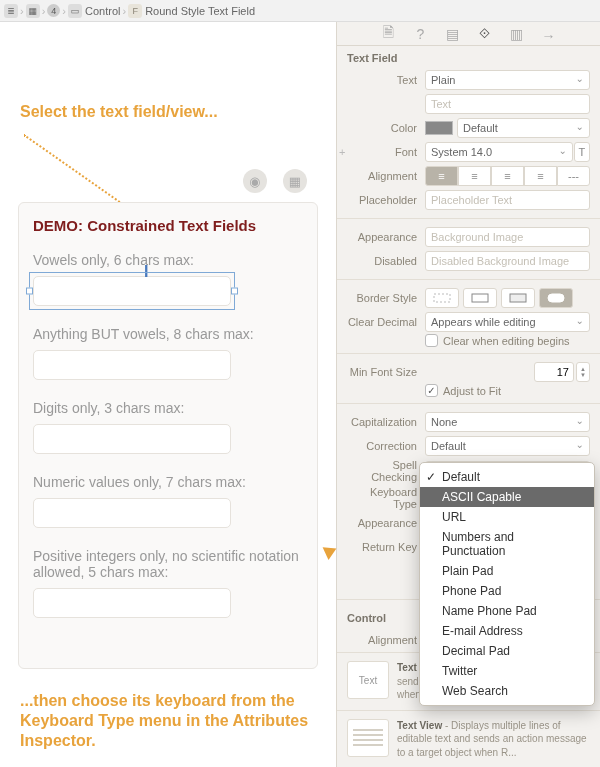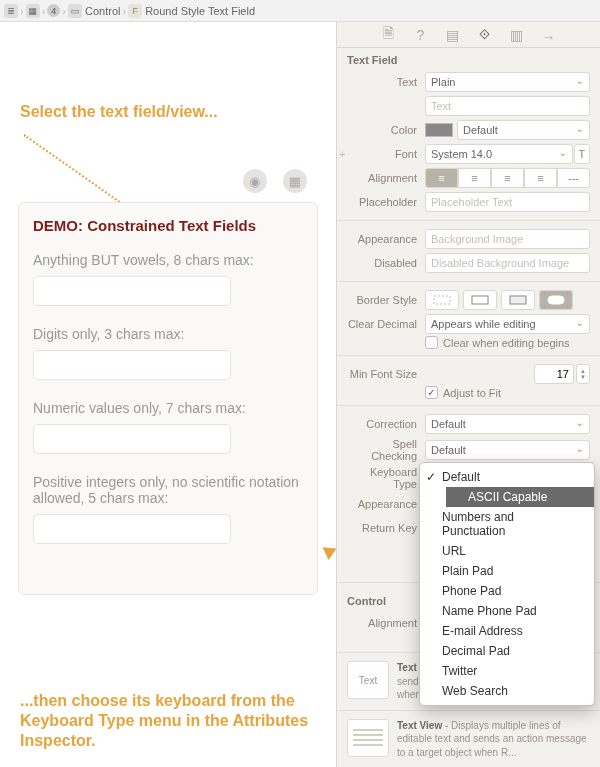--- a/index.html
+++ b/index.html
@@ -64,21 +64,21 @@
   .bseg { width: 34px; height: 20px; border: 1px solid #dcd7ce; border-radius: 3px; background: #fff; display: flex; align-items: center; justify-content: center; }
   .bseg.active { background: #b8b3a8; }
   .bseg svg { width: 20px; height: 10px; }
 
   .sep { height: 1px; background: #e3ded5; margin: 6px 0; }
   .numfield { width: 40px; height: 20px; font-size: 11px; border: 1px solid #dcd7ce; background: #fff; border-radius: 3px; text-align: right; padding: 0 4px; }
 
   .dropdown-menu { position: absolute; left: 419px; top: 462px; width: 176px; background: #fff; border: 1px solid #c8c2b7; border-radius: 5px; box-shadow: 0 6px 18px rgba(0,0,0,.25); padding: 4px 0; z-index: 50; }
   .dd-item { padding: 3px 22px; font-size: 12px; color: #333; position: relative; }
   .dd-item.checked::before { content: "✓"; position: absolute; left: 6px; }
-  .dd-item.selected { background: #6a6a6a; color: #fff; margin-left: 26px; }
+  .dd-item.selected { background: #6a6a6a; color: #fff; }
 
   .lib-item { display: flex; gap: 8px; padding: 8px 10px; border-top: 1px solid #e3ded5; }
   .lib-icon { width: 42px; height: 38px; border: 1px solid #e0dbd1; border-radius: 3px; background: #fff; display: flex; align-items: center; justify-content: center; font-size: 10px; color: #999; }
   .lib-icon.lines { flex-direction: column; gap: 3px; padding: 5px; }
   .lib-icon.lines span { height: 2px; background: #d5d0c5; width: 100%; }
   .lib-text { flex: 1; font-size: 10px; color: #9a9488; line-height: 1.35; }
   .lib-text b { color: #6e6a60; font-weight: 600; }
 </style>
 </head>
 <body>
@@ -117,20 +117,30 @@
     <div class="arrowhead" style="left:325px; top:522px; border-width:7px 0 7px 12px; border-color:transparent transparent transparent #e8a33c; transform:rotate(-25deg);"></div>
 
     <div class="device-canvas">
       <div class="device-header">
         <span class="hdr-icon">◉</span>
         <span class="hdr-icon">▦</span>
       </div>
 
       <div class="demo-title">DEMO: Constrained Text Fields</div>
 
+      <div class="field-block">
+        <div class="field-label">Vowels only, 6 chars max:</div>
+        <div class="simfield selected">
+          <span class="cursor-i">I</span>
+          <div class="sel-handles">
+            <span class="handle l"></span>
+            <span class="handle r"></span>
+          </div>
+        </div>
+      </div>
 
       <div class="field-block">
         <div class="field-label">Anything BUT vowels, 8 chars max:</div>
         <div class="simfield"></div>
       </div>
       <div class="field-block">
         <div class="field-label">Digits only, 3 chars max:</div>
         <div class="simfield"></div>
       </div>
       <div class="field-block">
@@ -260,20 +270,26 @@
         <span style="width:14px;height:20px;border:1px solid #dcd7ce;border-radius:3px;background:#fff;display:flex;flex-direction:column;align-items:center;justify-content:center;font-size:6px;color:#888">▲<br>▼</span>
         </div>
       </div>
     <div class="check-row">
         <span class="checkbox">✓</span>
       <span>Adjust to Fit</span>
       </div>
 
     <div class="sep"></div>
     <div class="prop-row">
+        <span class="prop-label">Capitalization</span>
+      <div class="prop-control">
+          <div class="ctl-dd">None</div>
+        </div>
+      </div>
+    <div class="prop-row">
         <span class="prop-label">Correction</span>
       <div class="prop-control">
           <div class="ctl-dd">Default</div>
         </div>
       </div>
     <div class="prop-row">
         <span class="prop-label">Spell Checking</span>
       <div class="prop-control">
           <div class="ctl-dd">Default</div>
         </div>
@@ -321,22 +337,22 @@
           </div>
         <div class="lib-text"><b>Text View</b><span> - Displays multiple lines of editable text and sends an action message to a target object when R...</span></div>
       </div>
     </div>
   </div>
 </div>
 
 <div class="dropdown-menu" id="kbmenu">
     <div class="dd-item checked">Default</div>
     <div class="dd-item selected">ASCII Capable</div>
+    <div class="dd-item">URL</div>
     <div class="dd-item">Numbers and Punctuation</div>
-    <div class="dd-item">URL</div>
     <div class="dd-item">Plain Pad</div>
     <div class="dd-item">Phone Pad</div>
     <div class="dd-item">Name Phone Pad</div>
     <div class="dd-item">E-mail Address</div>
     <div class="dd-item">Decimal Pad</div>
     <div class="dd-item">Twitter</div>
     <div class="dd-item">Web Search</div>
   </div>
 
 </body></html>

